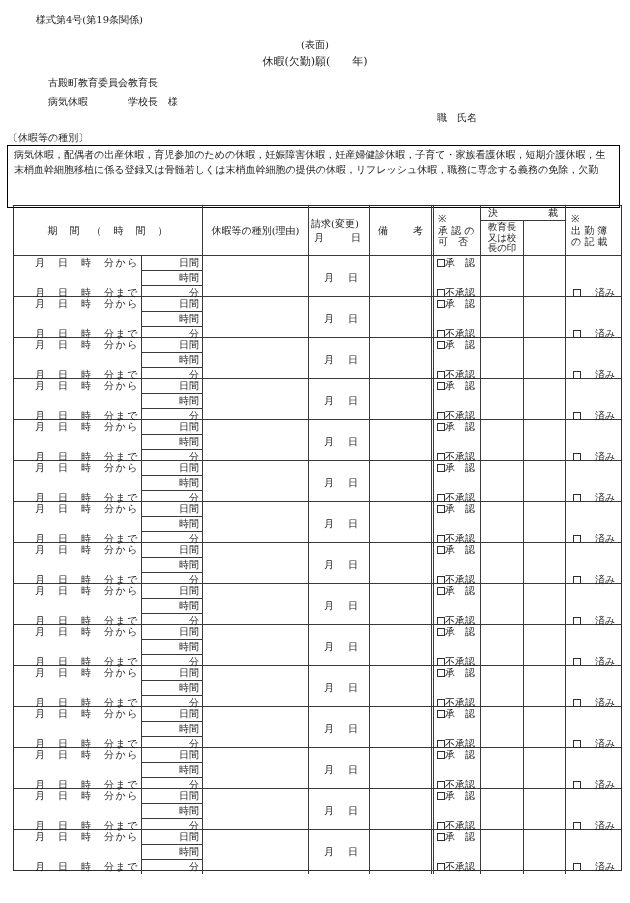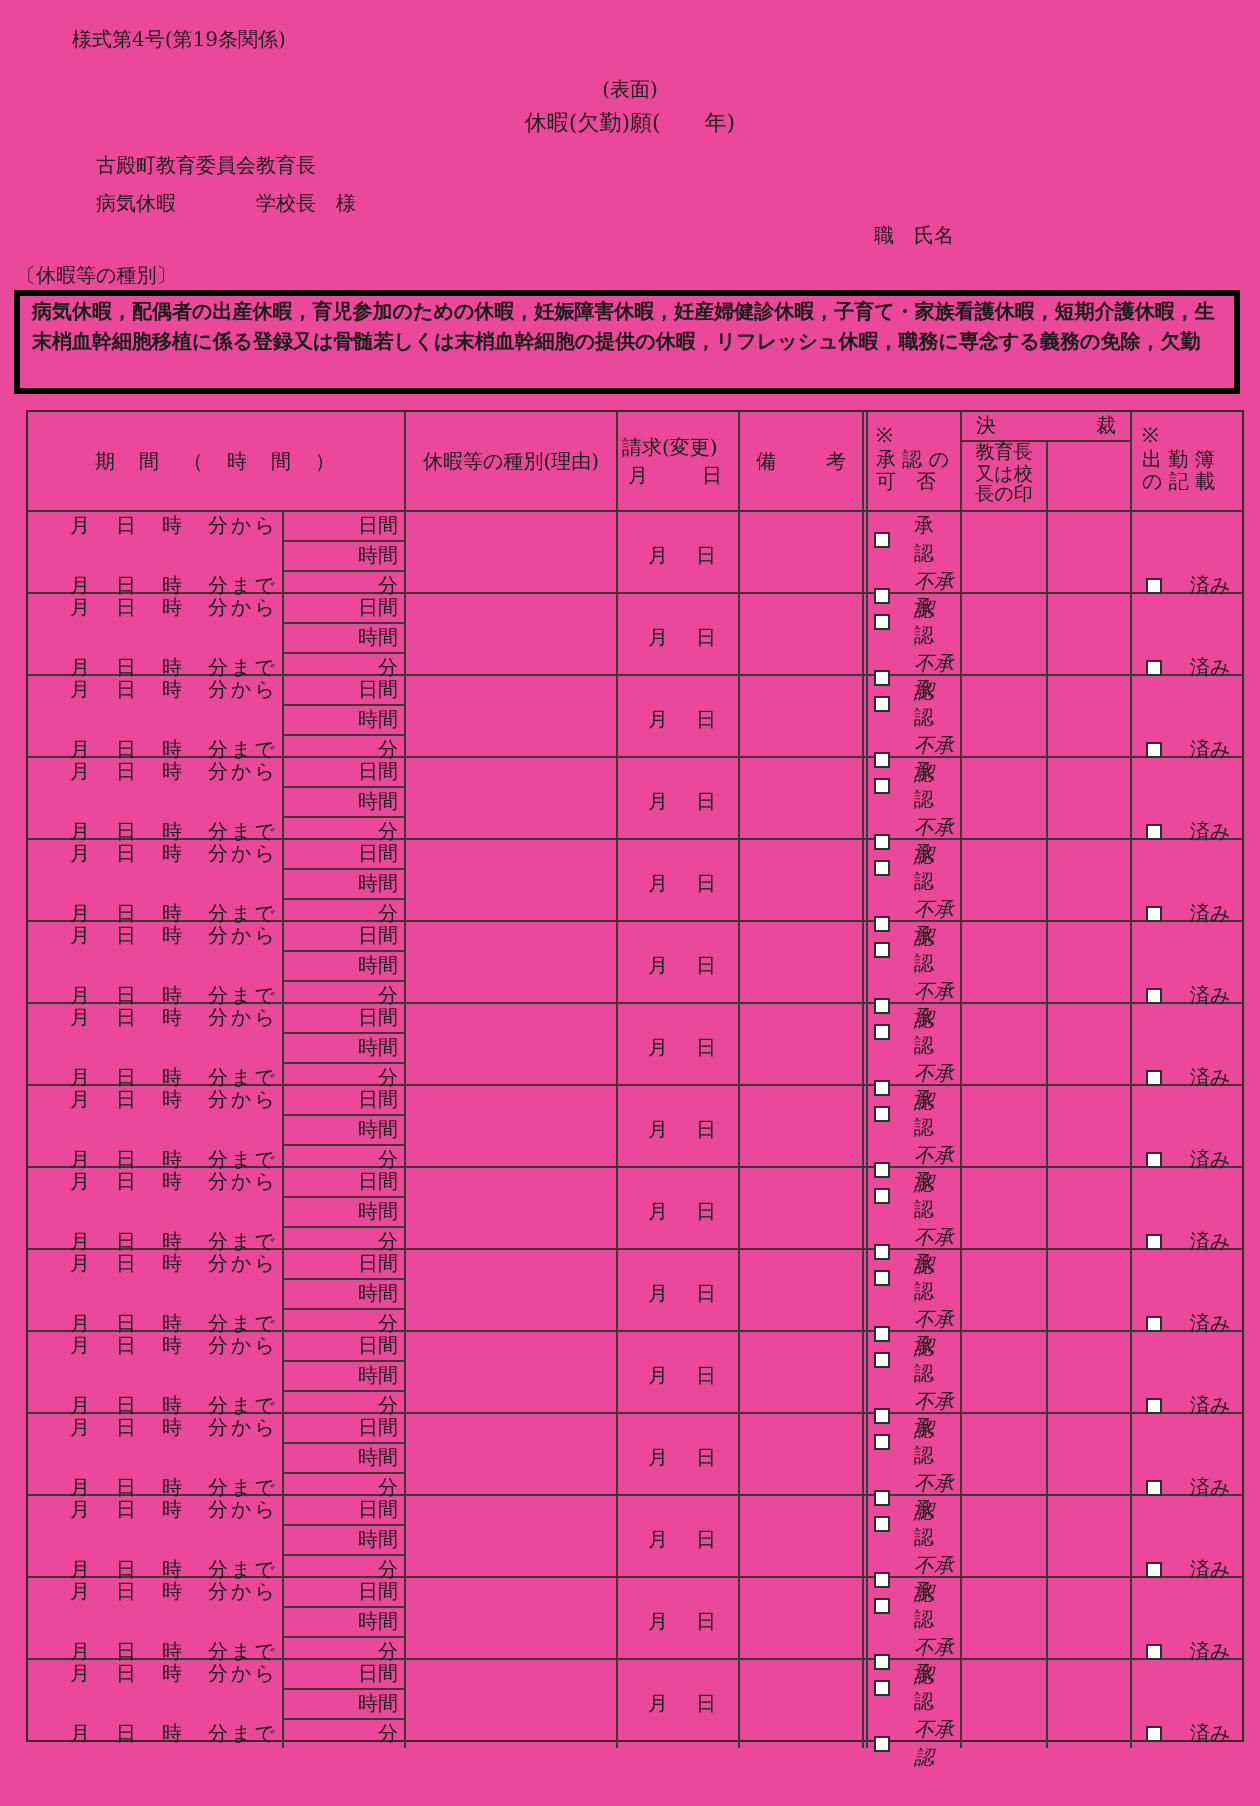--- a/index.html
+++ b/index.html
@@ -1,43 +1,43 @@
 <!DOCTYPE html>
 <html><head>
 <meta charset="utf-8">
 <style>
   * { box-sizing: border-box; margin: 0; padding: 0; }
   html,body { background:#888; }
   .page {
     position: relative;
     width: 630px; height: 903px;
     margin: 0 auto;
-    background: #ec4899;
+    background: #ffffff;
     font-family: "DejaVu Serif", "Liberation Serif", serif;
     color: #1c1c1c;
     overflow: hidden;
   }
   .abs { position: absolute; white-space: pre; }
   .centered { left: 0; right: 0; text-align: center; }
 
   .form-number { top: 13px; left: 36px; font-size: 10px; }
   .side-label  { top: 38px; font-size: 10px; }
   .form-title  { top: 54px; font-size: 11px; }
   .addr1 { top: 76px; left: 48px; font-size: 10px; }
   .addr2 { top: 95px; left: 48px; font-size: 10px; }
   .signer { top: 111px; left: 437px; font-size: 10px; }
   .lt-heading { top: 131px; left: 8px; font-size: 10px; }
 
   .lt-box {
     position: absolute; left: 7px; top: 145px;
-    width: 613px; height: 52px;
-    border: 3px solid #000000;
+    width: 613px; height: 63px;
+    border: 1px solid #000000;
     padding: 2px 0 0 6px;
     font-size: 10px; line-height: 14.5px;
-    white-space: nowrap; overflow: hidden; font-weight: bold;
+    white-space: nowrap; overflow: hidden;
   }
 
   .ftable {
     position: absolute; left: 13px; top: 205px;
     width: 609px;
     border: 1.5px solid #2e2e2e;
     font-size: 10px;
   }
   .bl  { border-left: 1px solid #3a3a3a; }
   .bld { border-left: 3px double #3a3a3a; }
@@ -76,22 +76,22 @@
   .p-to   { grid-row: 3; }
   .c-unit { grid-column: 2; display:flex; align-items:center; justify-content:flex-end; padding-right:3px; }
   .u1 { grid-row: 1; border-bottom:1px solid #3a3a3a; }
   .u2 { grid-row: 2; border-bottom:1px solid #3a3a3a; }
   .u3 { grid-row: 3; }
   .c-kind    { grid-area: 1/3/4/4; }
   .c-request { grid-area: 1/4/4/5; display:flex; align-items:center; }
   .c-request .sp { display:flex; justify-content:space-between; width:100%; padding:0 11px 0 15px; }
   .c-remarks { grid-area: 1/5/4/6; }
   .c-approval{ grid-area: 1/6/4/7; display:grid; grid-template-rows:repeat(3,1fr); padding-left:3px; }
-  .c-approval div { display:flex; align-items:center; gap:12px; }
-  .a1 { grid-row: 1; } .a3 { grid-row: 3; font-style: italic; }
+  .c-approval div { display:flex; align-items:center; gap:0; }
+  .a1 { grid-row: 1; } .a3 { grid-row: 3; }
   .c-seal1 { grid-area: 1/7/4/8; }
   .c-seal2 { grid-area: 1/8/4/9; }
   .c-attend { grid-area: 1/9/4/10; display:grid; grid-template-rows:repeat(3,1fr); padding-left:7px; }
   .c-attend div { display:flex; align-items:center; gap:14px; }
   .t3 { grid-row: 3; }
 
   .cb { width:8px; height:8px; border:1px solid #2e2e2e; display:inline-block; flex:none; background:#fff; }
 </style>
 </head>
 <body>

